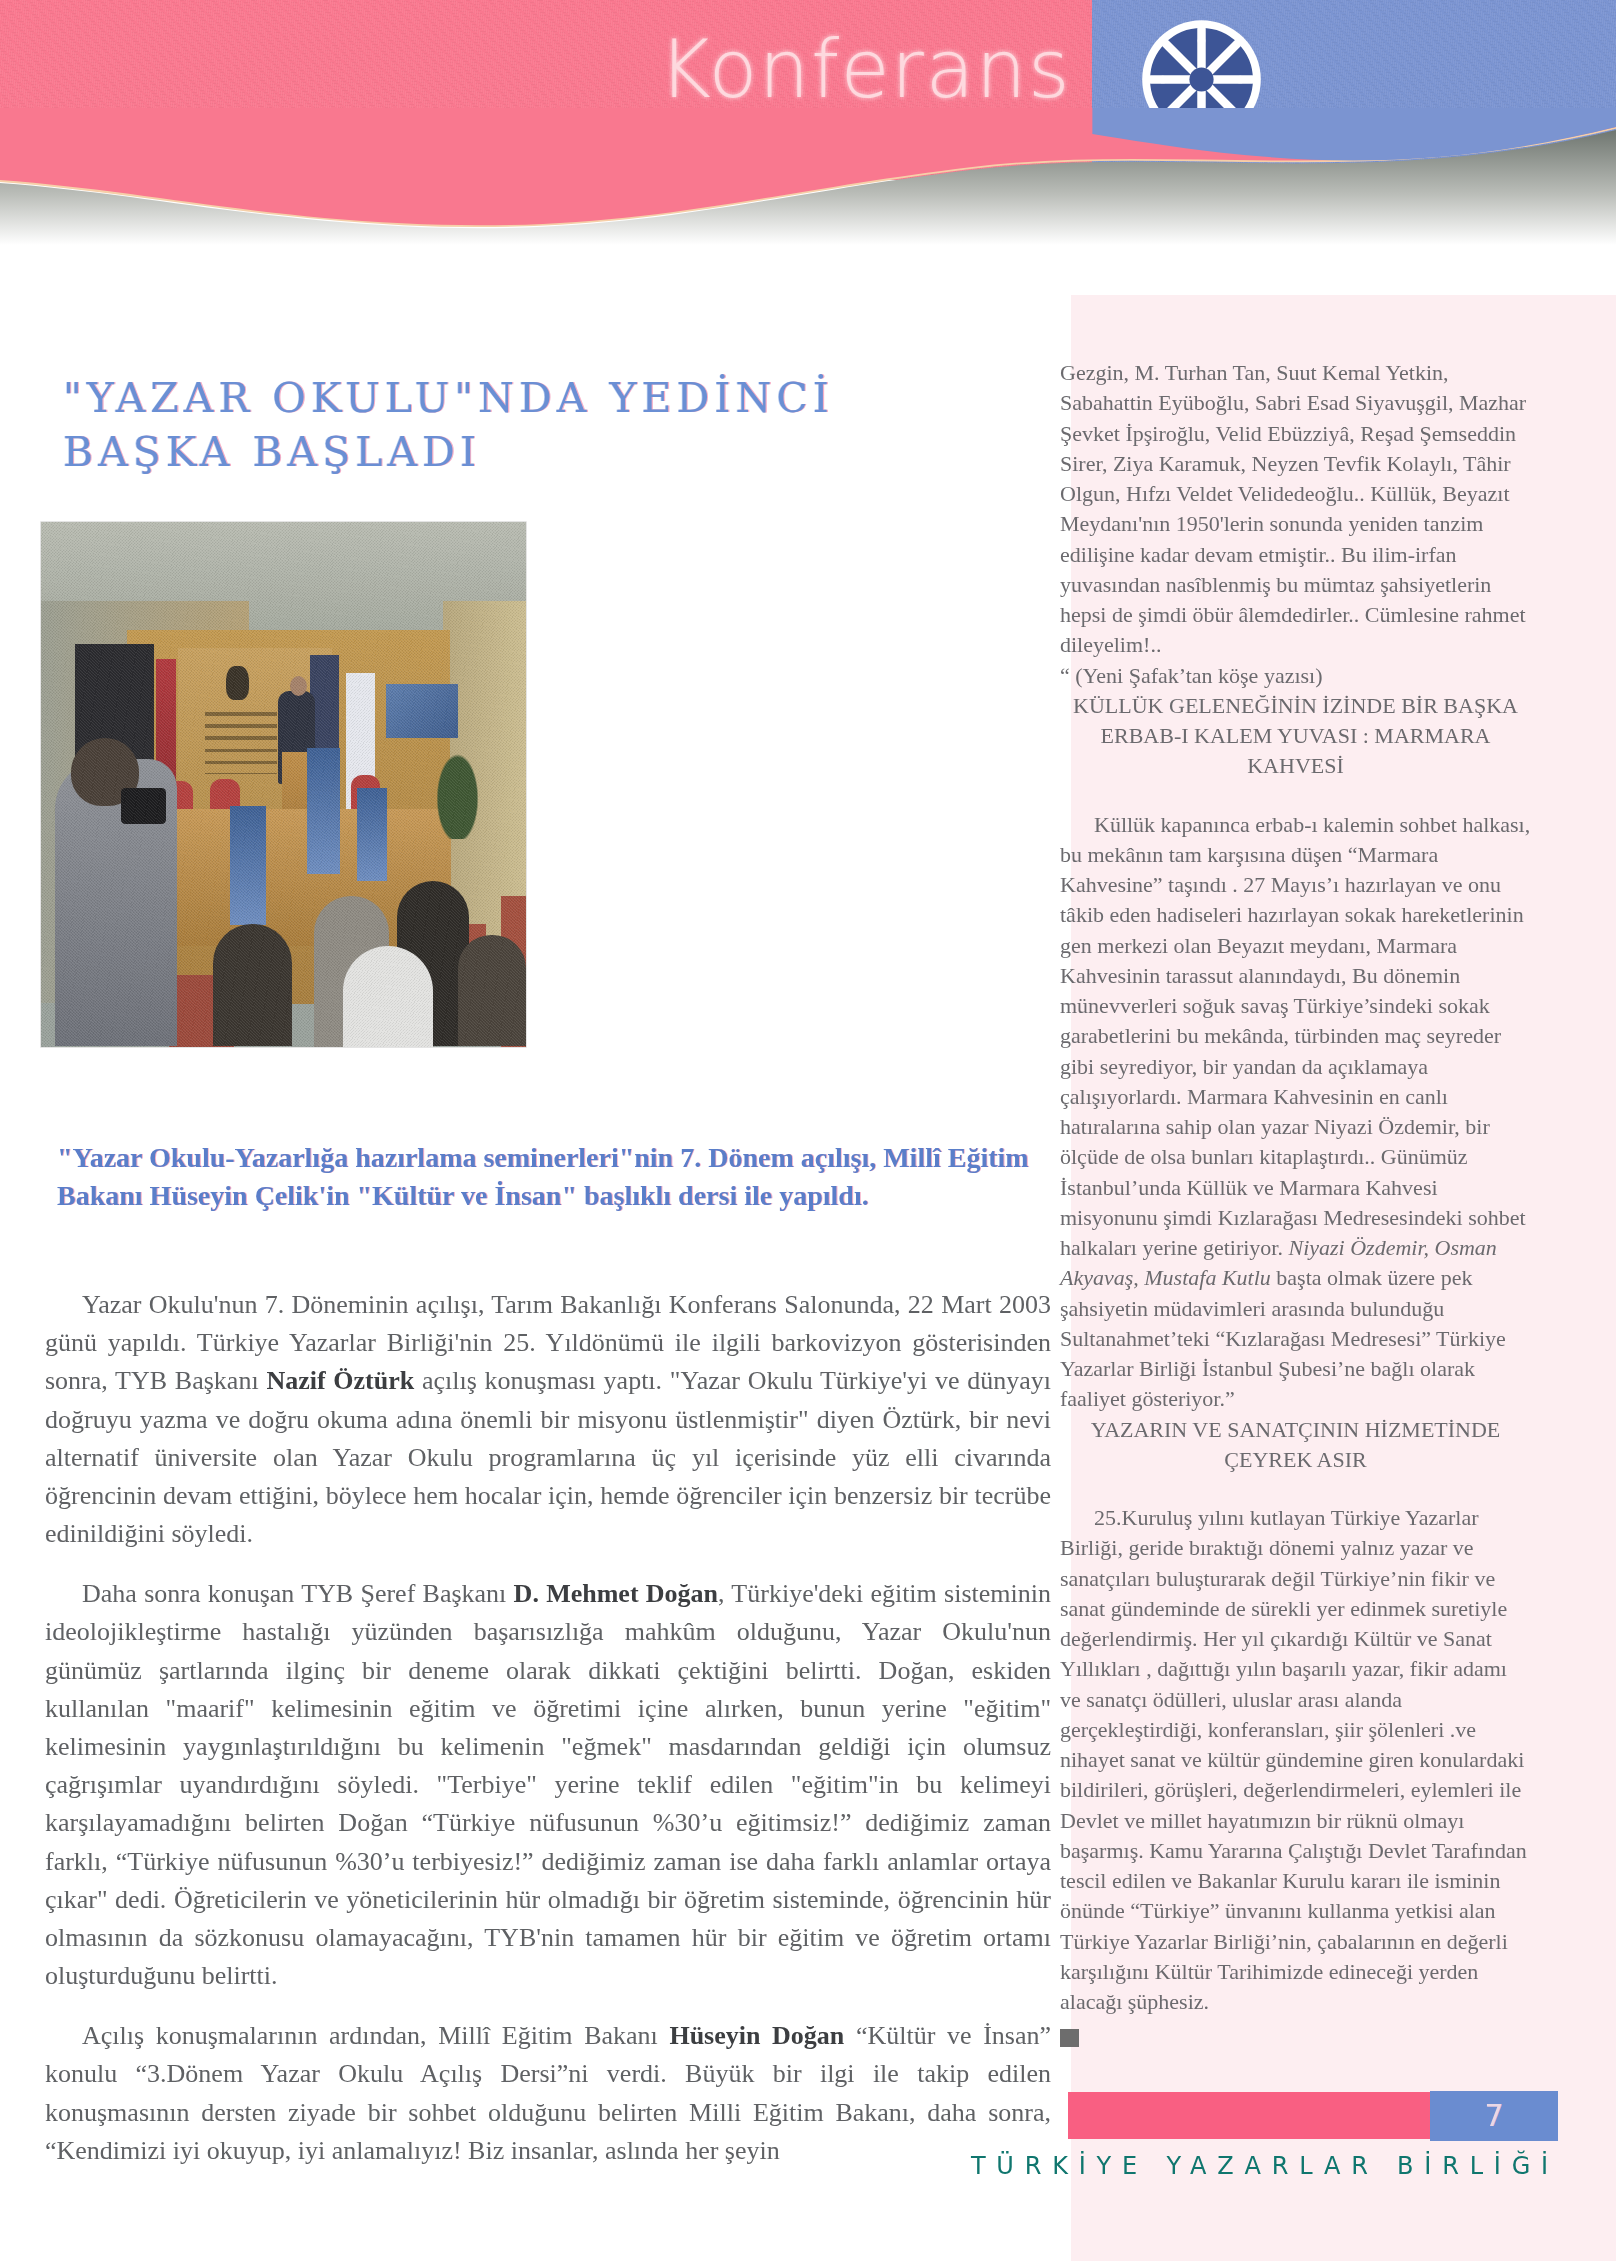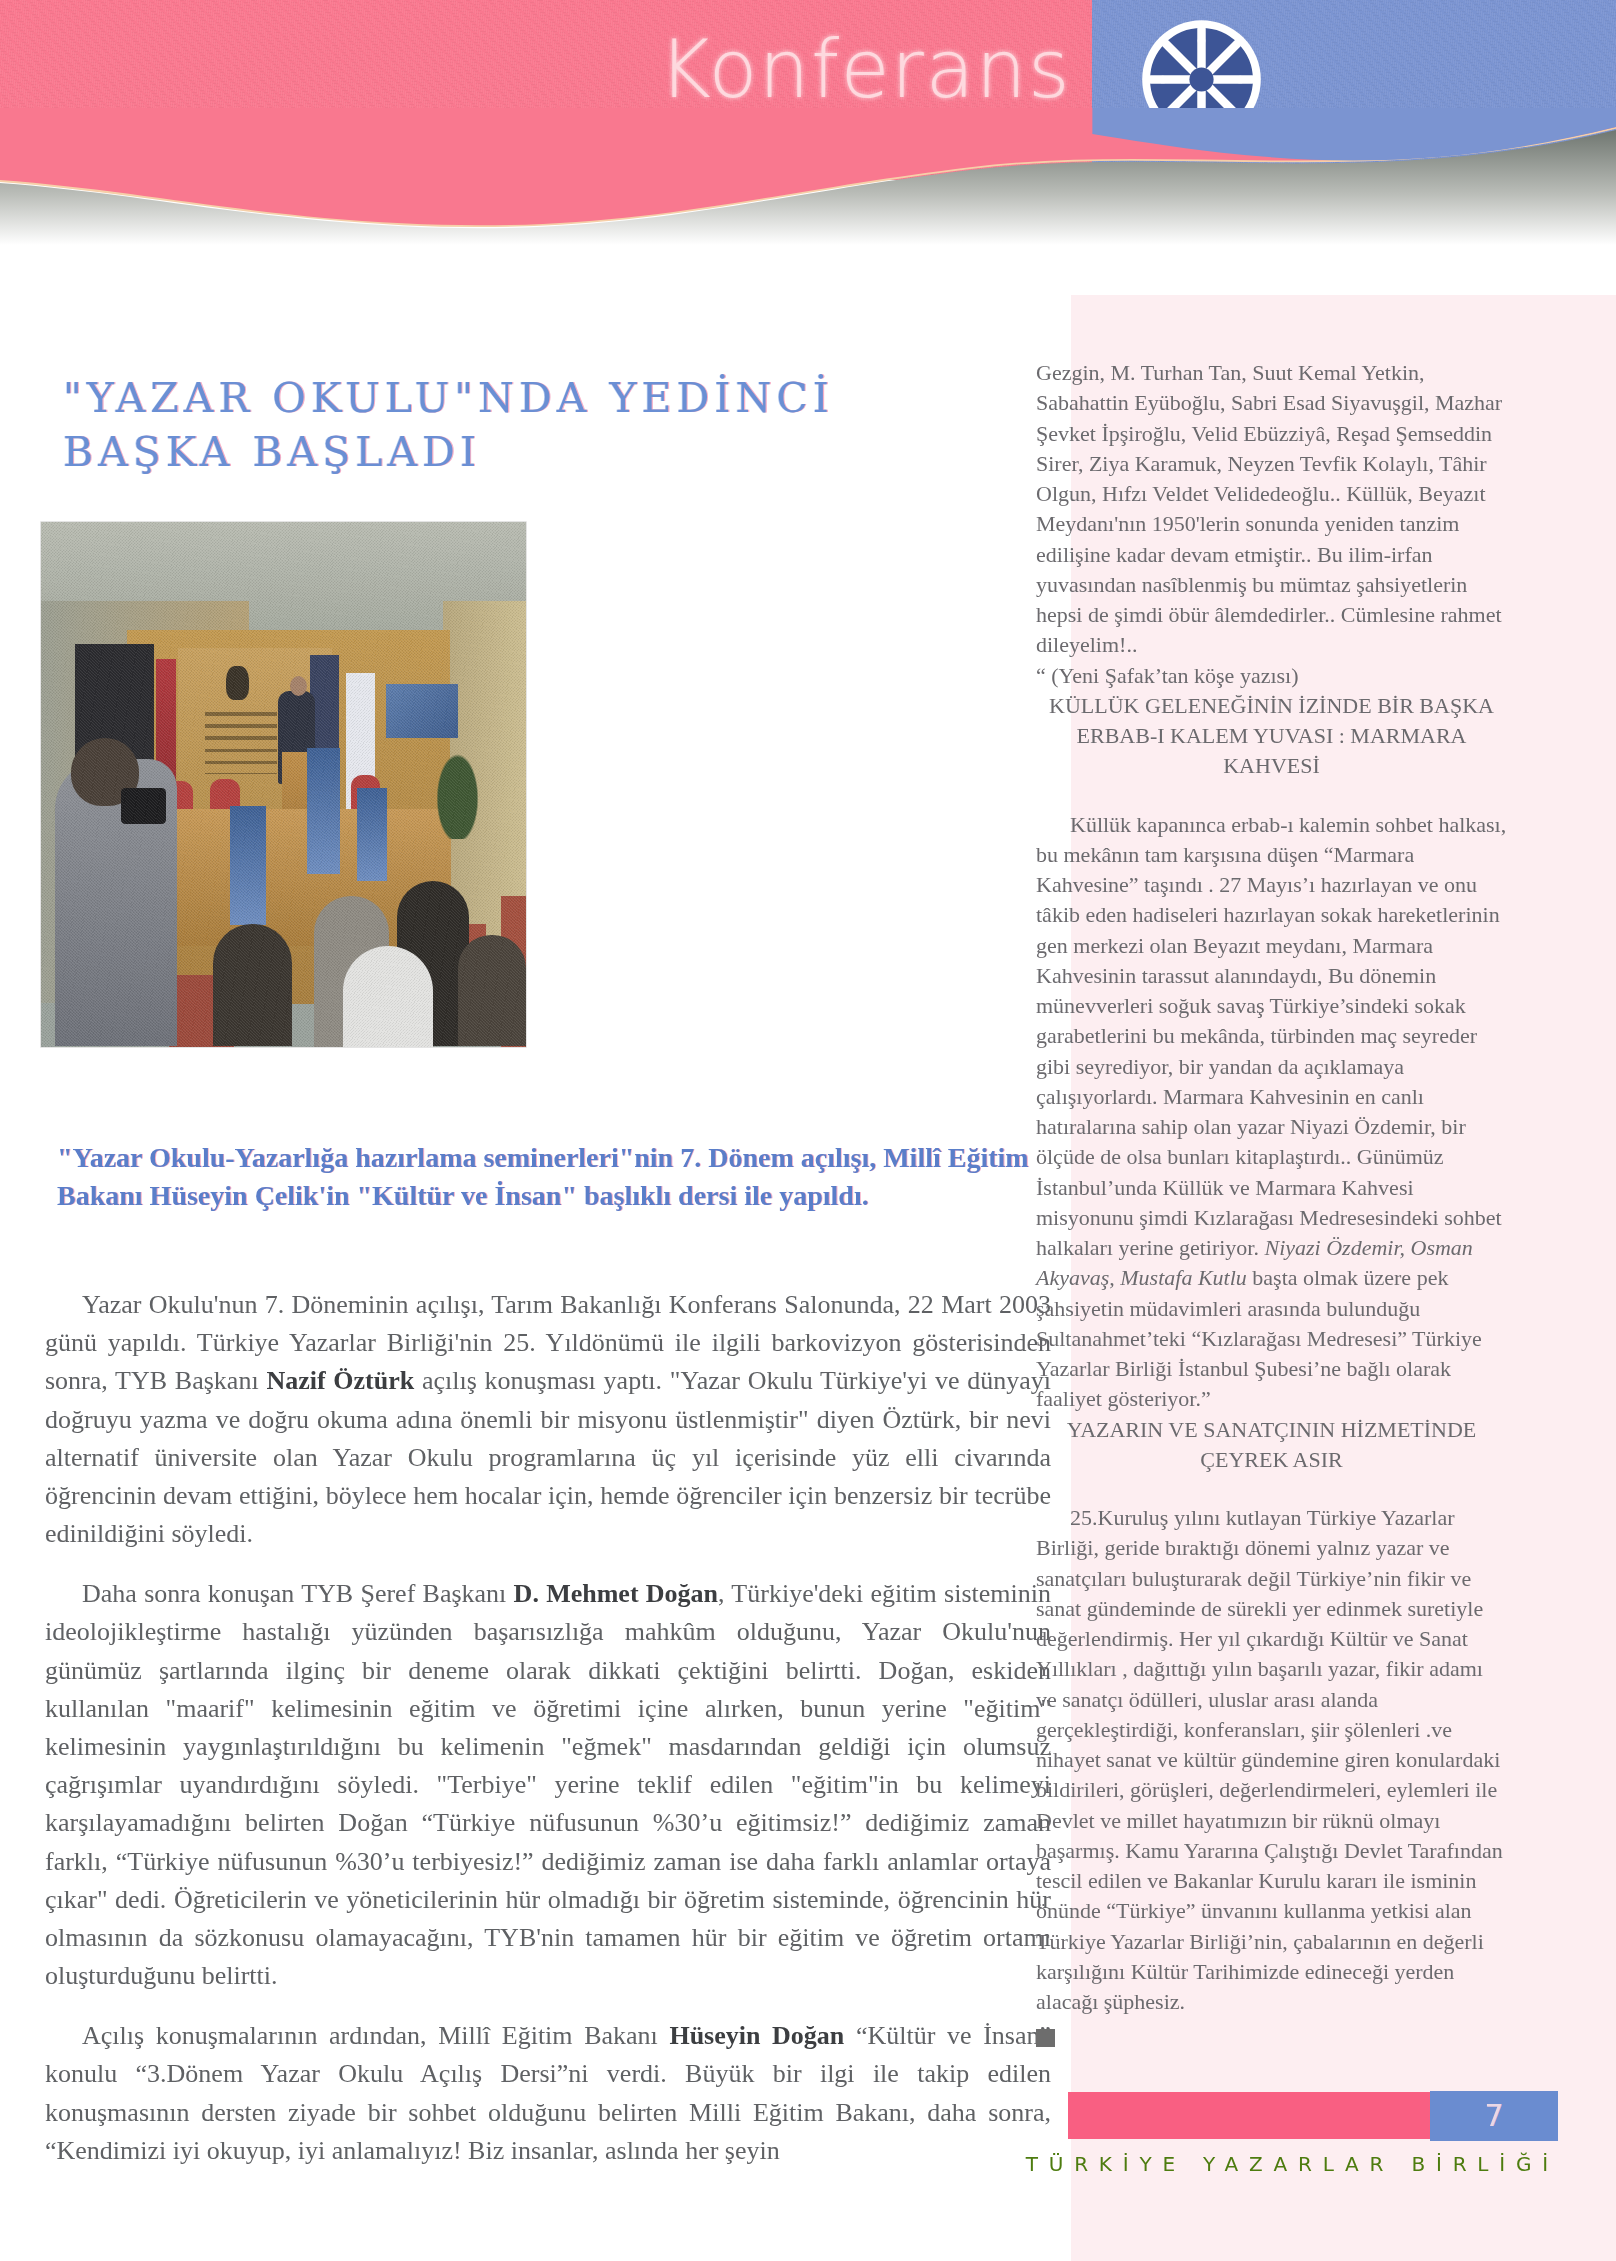--- a/index.html
+++ b/index.html
@@ -191,21 +191,21 @@
     line-height: 1.47;
     color: #5f6164;
     text-align: justify;
   }
   #left-col p { margin: 0 0 21.6px 0; text-indent: 37px; }
   #left-col b { color: #3c3e41; font-weight: bold; }
 
   
   #right-col {
     position: absolute;
-    left: 1036px; top: 358px;
+    left: 1060px; top: 358px;
     width: 471px;
     font-family: "Liberation Serif", serif;
     font-size: 22px;
     line-height: 1.375;
     color: #6b6a6e;
     text-align: left;
   }
   #right-col p { margin: 0; text-indent: 0; }
   #right-col p.indent { text-indent: 34px; margin-top: 28px; }
   #right-col .hdg { display: block; text-align: center; }
@@ -235,23 +235,23 @@
     line-height: 50px;
     text-align: center;
     text-shadow: 0.7px 0 0 rgba(250,170,195,.8);
   }
   #footer-org {
     position: absolute;
     left: 862px; top: 2152px;
     width: 697px;
     text-align: right;
     font-family: "DejaVu Sans", sans-serif;
-    font-size: 20px;
+    font-size: 24px;
     letter-spacing: 10.8px;
-    color: #4d7c0f;
+    color: #0f766e;
   }
 </style>
 </head>
 <body>
 
 <div id="masthead">
   <div id="masthead-pink"></div>
   <div id="masthead-blue"></div>
   <div id="masthead-grain"></div>
   <div id="masthead-title">Konferans</div>

